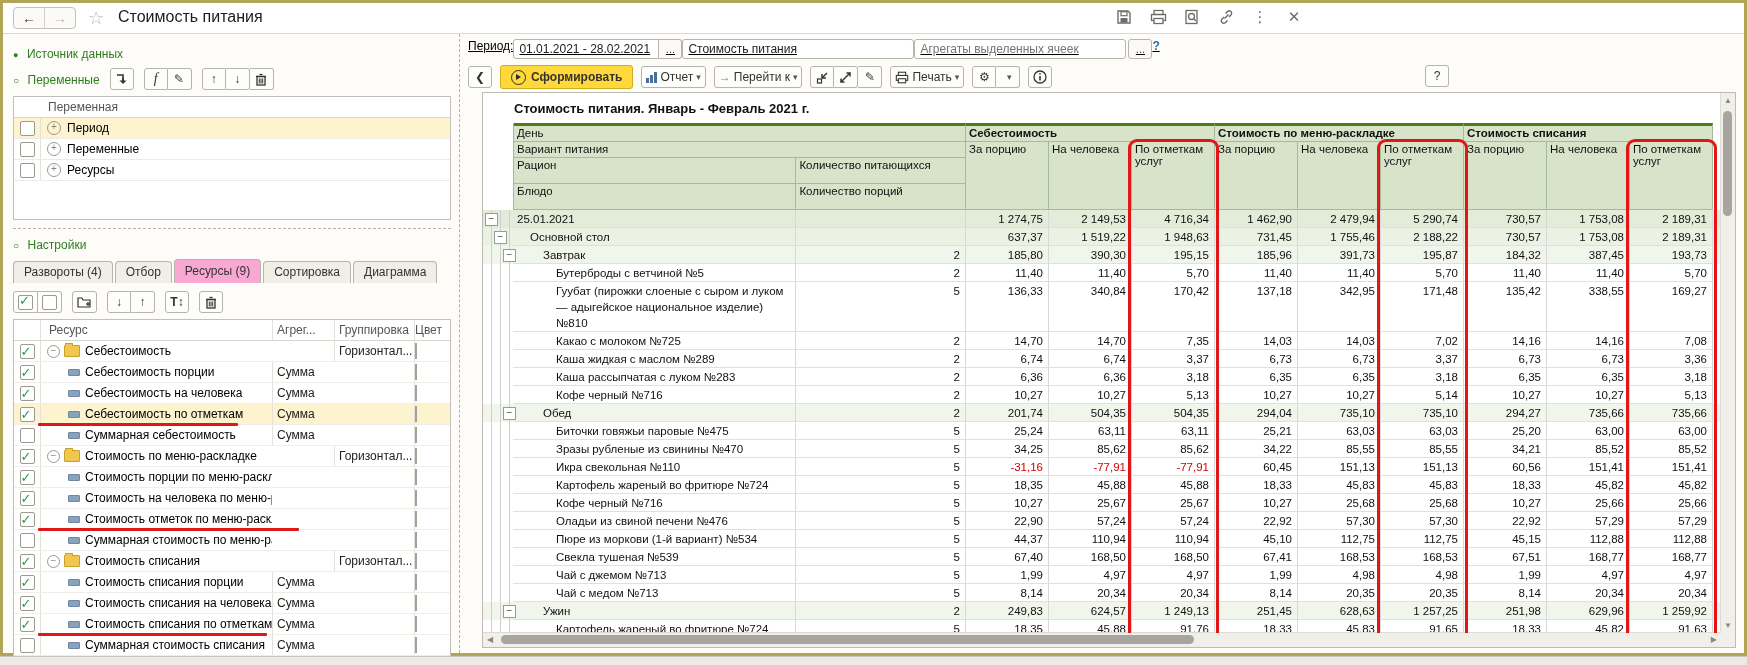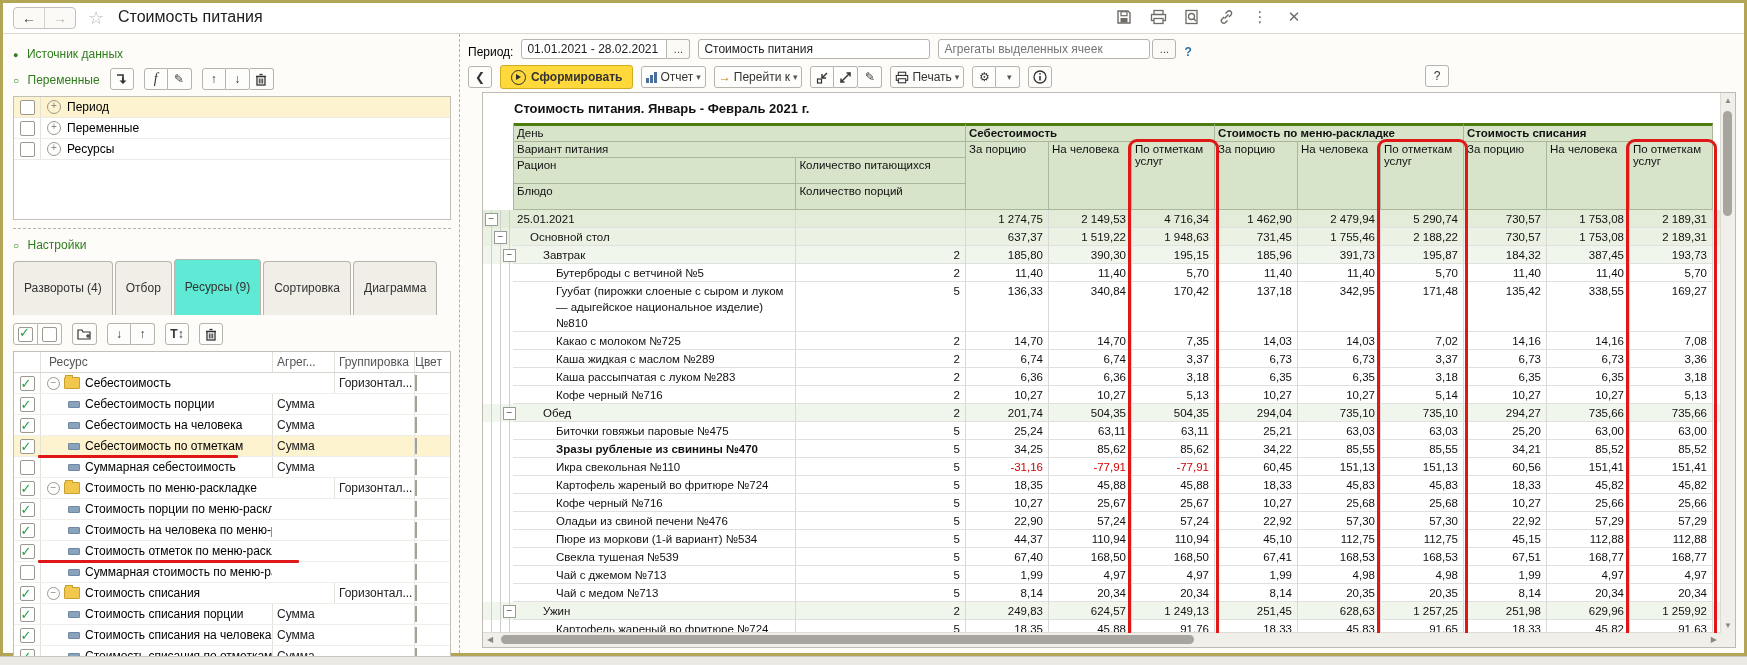--- a/index.html
+++ b/index.html
@@ -40,23 +40,23 @@
   .var-row.hl{background:#fdf3cf;}
   .cbcol{width:26px;border-right:1px solid #e3e1da;display:flex;justify-content:center;align-items:center;align-self:stretch;}
   .checkbox{width:13px;height:13px;border:1px solid #9a988f;border-radius:2px;background:#fff;position:relative;}
   .checkbox.on::after{content:"\2713";position:absolute;left:0px;top:-3px;color:#1f9e40;font-size:13px;font-weight:bold;}
   .plus-circle{width:12px;height:12px;border:1px solid #9a988f;border-radius:50%;color:#8a887f;font-size:10px;line-height:10px;text-align:center;margin:0 6px;}
 
   .dashed-sep{border-top:1px dashed #b5b3ab;margin:8px 0 6px 0;}
 
   
   .tabs{display:flex;margin-top:6px;align-items:flex-end;}
-  .tab{height:21px;line-height:21px;padding:16px 10px;font-size:12px;color:#333;background:#f0eee7;
+  .tab{height:21px;line-height:21px;padding:0 10px;font-size:12px;color:#333;background:#f0eee7;
     border:1px solid #b6b4ac;border-bottom:none;border-radius:4px 4px 0 0;margin-right:2px;}
-  .tab.active{background:#5eead4;height:23px;line-height:23px;}
+  .tab.active{background:#f9a8d4;height:23px;line-height:23px;}
 
   
   .res-toolbar{margin:8px 0 6px 0;}
   .res-table{border:1px solid #c2c0b8;background:#fff;font-size:12px;position:relative;}
   .rt-head{display:flex;height:20px;line-height:20px;color:#555;border-bottom:1px solid #d8d6ce;}
   .rt-head .c-label{flex:1;padding-left:8px;}
   .c-agg{width:62px;border-left:1px solid #e3e1da;padding-left:4px;box-sizing:border-box;}
   .c-grp{width:80px;border-left:1px solid #e3e1da;padding-left:4px;box-sizing:border-box;}
   .c-col{width:36px;border-left:1px solid #e3e1da;text-align:left;box-sizing:border-box;}
   .res-row{display:flex;height:20px;line-height:20px;border-bottom:1px solid #efeee8;position:relative;align-items:center;}
@@ -64,21 +64,21 @@
   .res-row .c-label{flex:1;display:flex;align-items:center;overflow:hidden;white-space:nowrap;}
   .res-row .c-agg,.res-row .c-grp{overflow:hidden;white-space:nowrap;color:#222;}
   .minus-circle{width:11px;height:11px;border:1px solid #9a988f;border-radius:50%;color:#8a887f;font-size:10px;line-height:9px;text-align:center;margin:0 4px 0 6px;flex:none;}
   .folder-ic{width:14px;height:10px;background:#f2c74e;border:1px solid #c9a02e;border-radius:1px;position:relative;margin-right:5px;flex:none;}
   .folder-ic::before{content:"";position:absolute;left:0;top:-3px;width:6px;height:2px;background:#f2c74e;border:1px solid #c9a02e;border-bottom:none;border-radius:1px 1px 0 0;}
   .leaf-ic{width:10px;height:5px;background:#8aa3bd;border:1px solid #6f87a0;border-radius:1px;margin:0 5px 0 27px;flex:none;}
   .color-box{width:12px;height:12px;border:1px solid #a3a198;background:#fff;margin:0 auto;}
   .red-underline{position:absolute;left:24px;bottom:-2px;height:3px;background:#e01717;z-index:3;border-radius:1px;}
 
   
-  .filter-row{position:absolute;left:8px;top:5px;display:flex;align-items:flex-end;gap:8px;font-size:12px;}
+  .filter-row{position:absolute;left:8px;top:5px;display:flex;align-items:flex-start;font-size:12px;text-decoration:underline;}
   .fld{display:flex;align-items:stretch;}
   .fld input{height:20px;border:1px solid #b6b4ac;border-radius:3px 0 0 3px;font-size:12px;padding:0 5px;font-family:inherit;color:#1c1c1c;box-sizing:border-box;}
   .fld .dots{width:22px;border:1px solid #b6b4ac;border-left:none;border-radius:0 3px 3px 0;font-size:11px;text-align:center;line-height:18px;color:#444;background:#fbfaf7;}
   .fld input.solo{border-radius:3px;}
   .fld input.ghost{color:#a9a79f;}
   .qmark{color:#2d6da3;font-weight:bold;font-size:12px;}
   .rp-toolbar{position:absolute;left:8px;top:31px;display:flex;align-items:center;gap:8px;}
   .btn-generate{background:#ffd93b;border:1px solid #cfae1e;font-weight:bold;height:24px;padding:0 10px;gap:5px;}
   .play-ic{width:13px;height:13px;border:1.5px solid #2c2c2c;border-radius:50%;position:relative;display:inline-block;}
   .play-ic::after{content:"";position:absolute;left:4px;top:3px;border-left:5px solid #2c2c2c;border-top:3.5px solid transparent;border-bottom:3.5px solid transparent;}
@@ -212,20 +212,21 @@
                 <line x1="4.5" y1="1.5" x2="7.5" y2="1.5" stroke="#333" stroke-width="1.3"></line>
                 <line x1="4.3" y1="5.5" x2="4.3" y2="10.5" stroke="#333" stroke-width="1"></line>
                 <line x1="6" y1="5.5" x2="6" y2="10.5" stroke="#333" stroke-width="1"></line>
                 <line x1="7.7" y1="5.5" x2="7.7" y2="10.5" stroke="#333" stroke-width="1"></line>
               </svg>
           </span>
         </span>
       </div>
 
       <div class="vars-table">
+        <div class="vt-head">Переменная</div>
         <div id="vars-rows">
             <div class="var-row hl">
               <div class="cbcol">
                 <span class="checkbox"></span>
               </div>
               <span class="plus-circle">+</span>
               <span>Период</span>
             </div>
             <div class="var-row">
               <div class="cbcol">
@@ -770,21 +771,21 @@
                   <div class="rcell cval lv4">63,11</div>
                   <div class="rcell cval lv4">25,21</div>
                   <div class="rcell cval lv4">63,03</div>
                   <div class="rcell cval lv4">63,03</div>
                   <div class="rcell cval lv4">25,20</div>
                   <div class="rcell cval lv4">63,00</div>
                   <div class="rcell cval lv4">63,00</div>
                 </div>
                 <div class="rep-row lv4">
                   <div class="gut"></div>
-                  <div class="rcell cname lv4" style="padding-left: 43px; font-weight: bold;">Зразы рубленые из свинины №470</div>
+                  <div class="rcell cname lv4" style="padding-left: 43px;">Зразы рубленые из свинины №470</div>
                   <div class="rcell cqty lv4">5</div>
                   <div class="rcell cval lv4">34,25</div>
                   <div class="rcell cval lv4">85,62</div>
                   <div class="rcell cval lv4">85,62</div>
                   <div class="rcell cval lv4">34,22</div>
                   <div class="rcell cval lv4">85,55</div>
                   <div class="rcell cval lv4">85,55</div>
                   <div class="rcell cval lv4">34,21</div>
                   <div class="rcell cval lv4">85,52</div>
                   <div class="rcell cval lv4">85,52</div>

